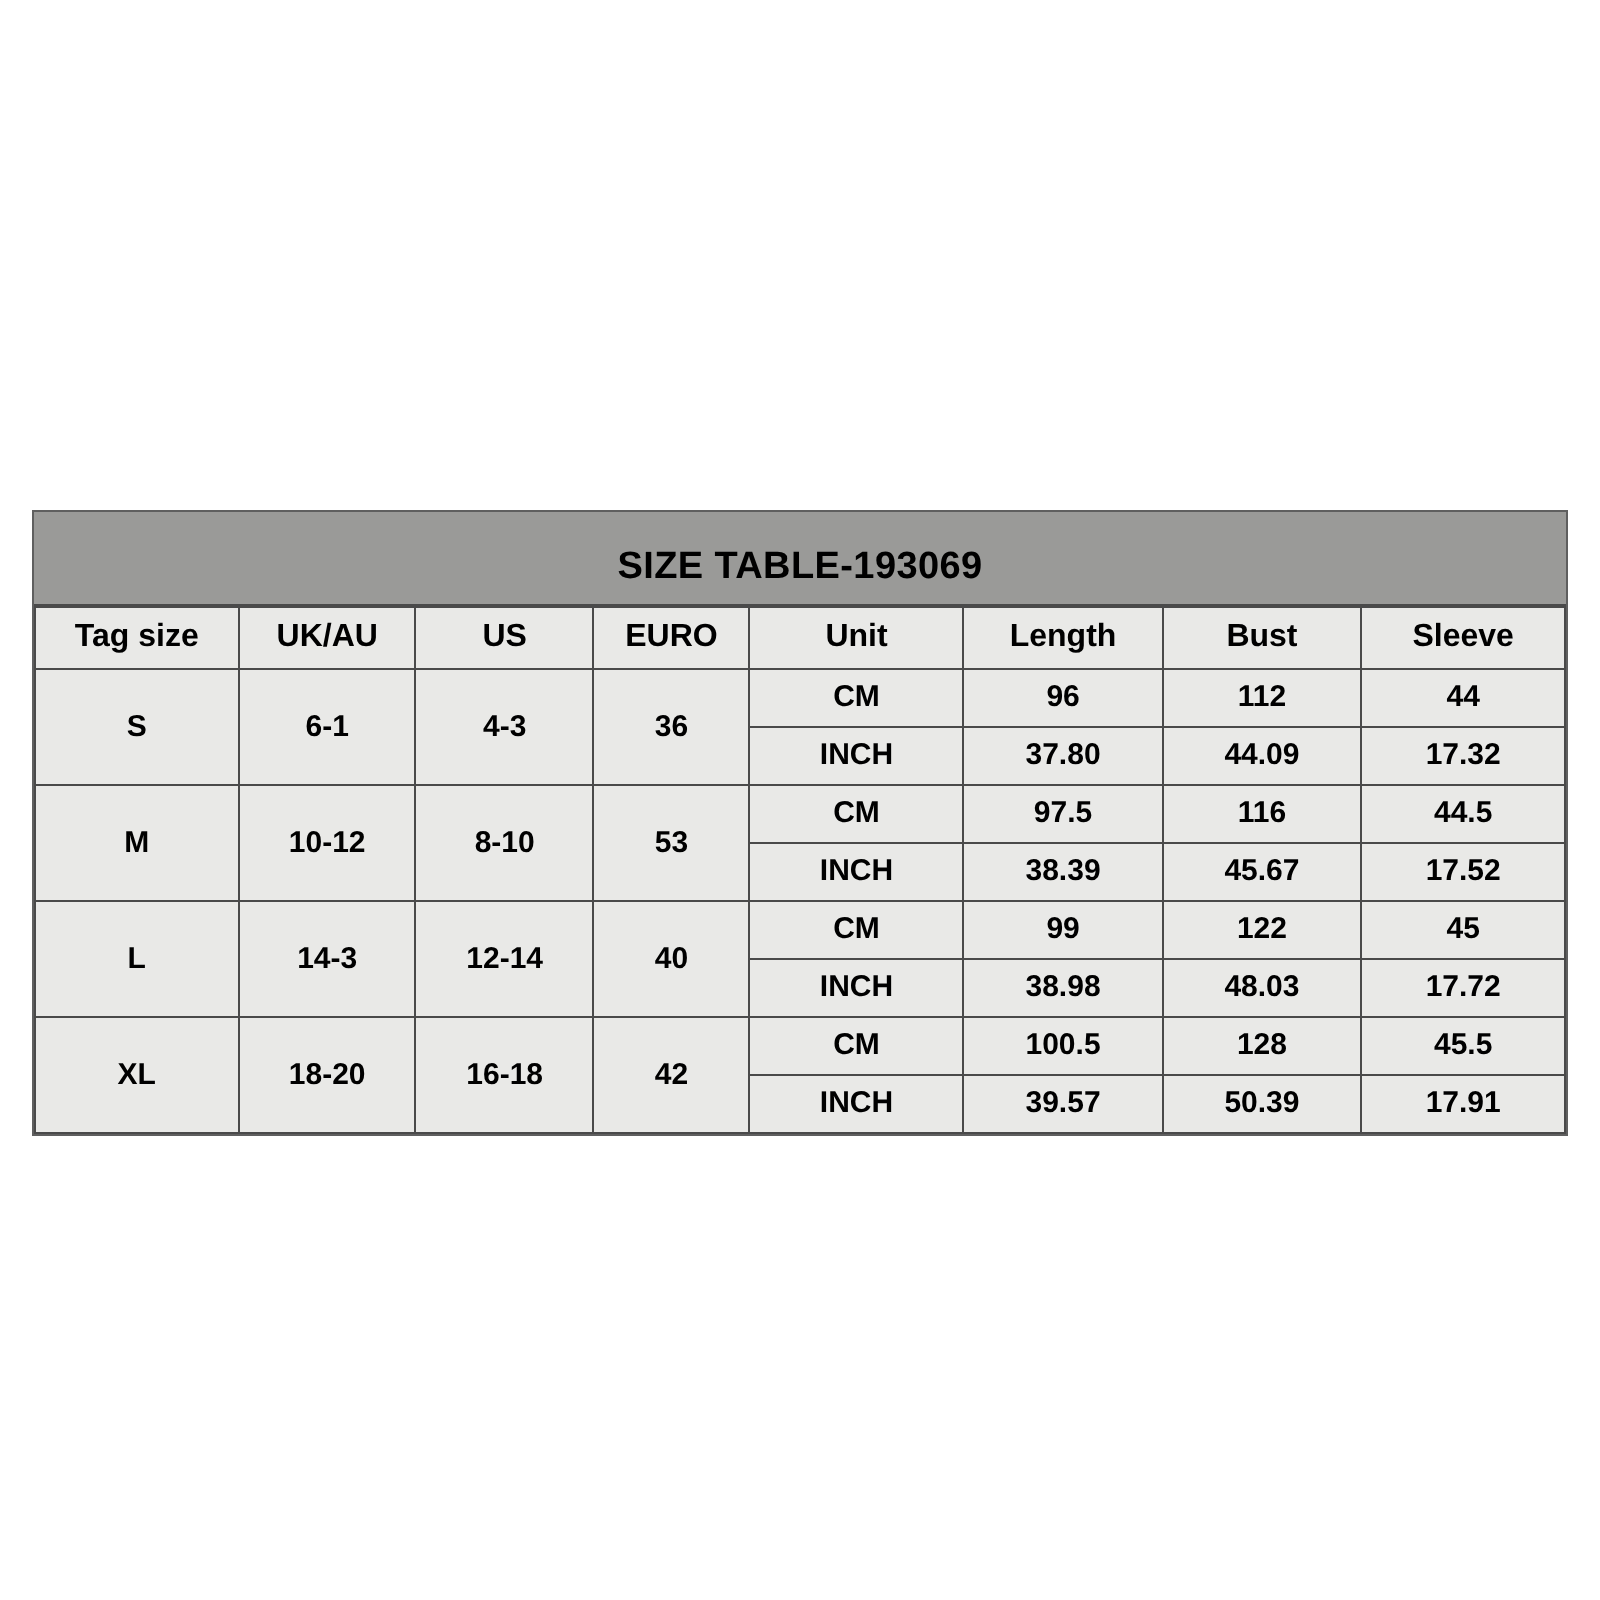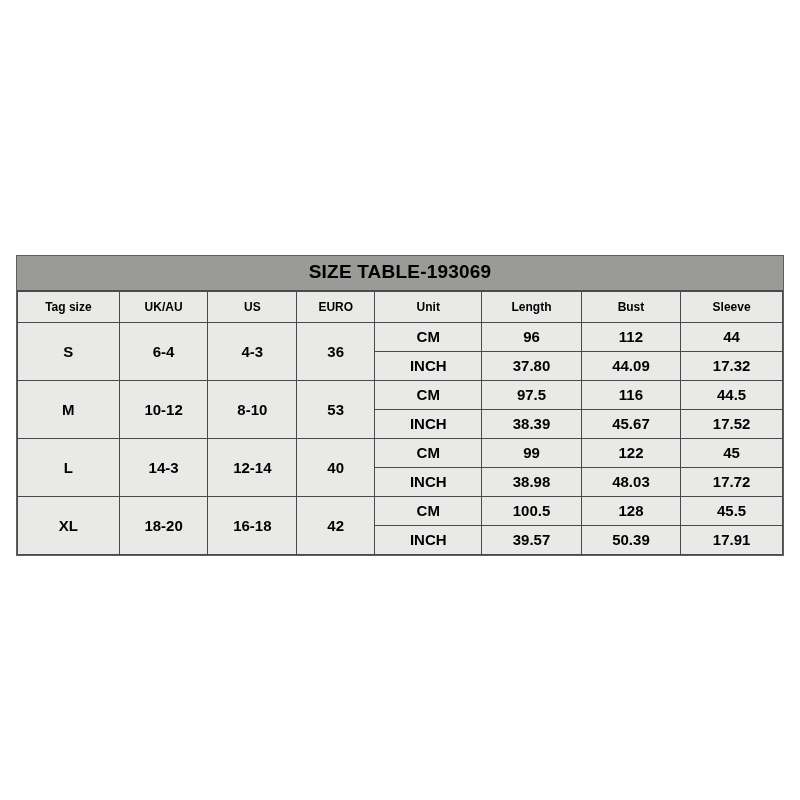--- a/index.html
+++ b/index.html
@@ -29,42 +29,42 @@
     box-sizing: border-box;
   }
   .title-bar {
     background: #9a9a98;
     border-bottom: 1px solid #4a4a4a;
     text-align: center;
     color: #000000;
     font-weight: bold;
     font-size: 19px;
     letter-spacing: 0.2px;
-    padding: 6px 0 7px 0;
+    padding: 18px 0 7px 0;
     line-height: 1.1;
   }
   table.size-table {
     border-collapse: collapse;
     width: 100%;
     table-layout: fixed;
     background: #e9e9e7;
   }
   table.size-table td, table.size-table th {
     border: 1px solid #4a4a4a;
     text-align: center;
     vertical-align: middle;
     color: #000000;
     font-size: 15px;
     font-weight: bold;
     padding: 1px 2px;
     background: #e9e9e7;
   }
   table.size-table th {
     height: 28px;
-    font-size: 12px;
+    font-size: 16px;
   }
   td.tagsize {
     font-size: 21px;
     font-weight: bold;
   }
   td.grp {
     font-size: 16px;
     font-weight: bold;
   }
   td.unit {
@@ -117,21 +117,21 @@
           <th>Unit</th>
           <th>Length</th>
           <th>Bust</th>
           <th>Sleeve</th>
         </tr>
       </thead>
       <tbody>
 
         <tr class="datarow">
           <td class="tagsize" rowspan="2">S</td>
-          <td class="grp" rowspan="2">6-4</td>
+          <td class="grp" rowspan="2">6-1</td>
           <td class="grp" rowspan="2">4-3</td>
           <td class="grp" rowspan="2">36</td>
           <td class="unit">CM</td>
           <td class="val">96</td>
           <td class="val">112</td>
           <td class="val">44</td>
         </tr>
         <tr class="datarow">
           <td class="unit">INCH</td>
           <td class="val">37.80</td>

